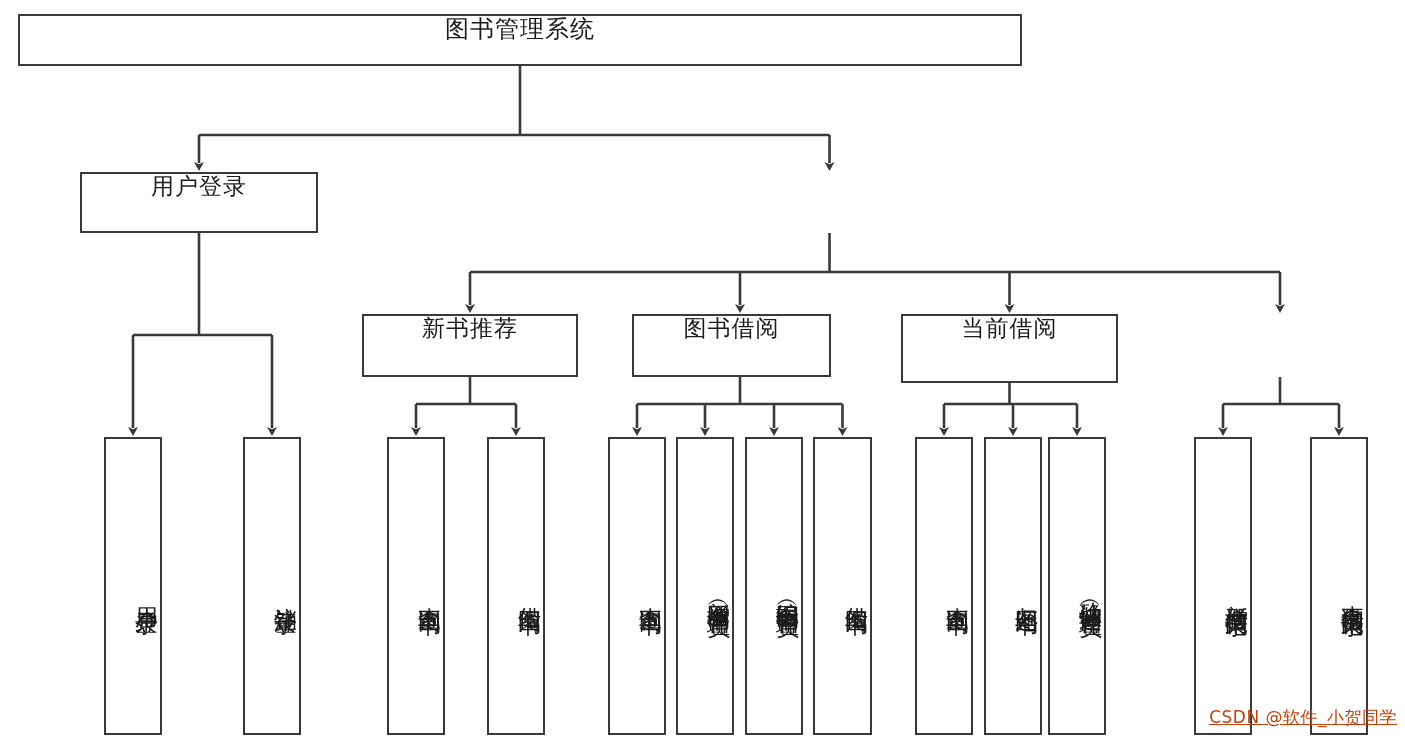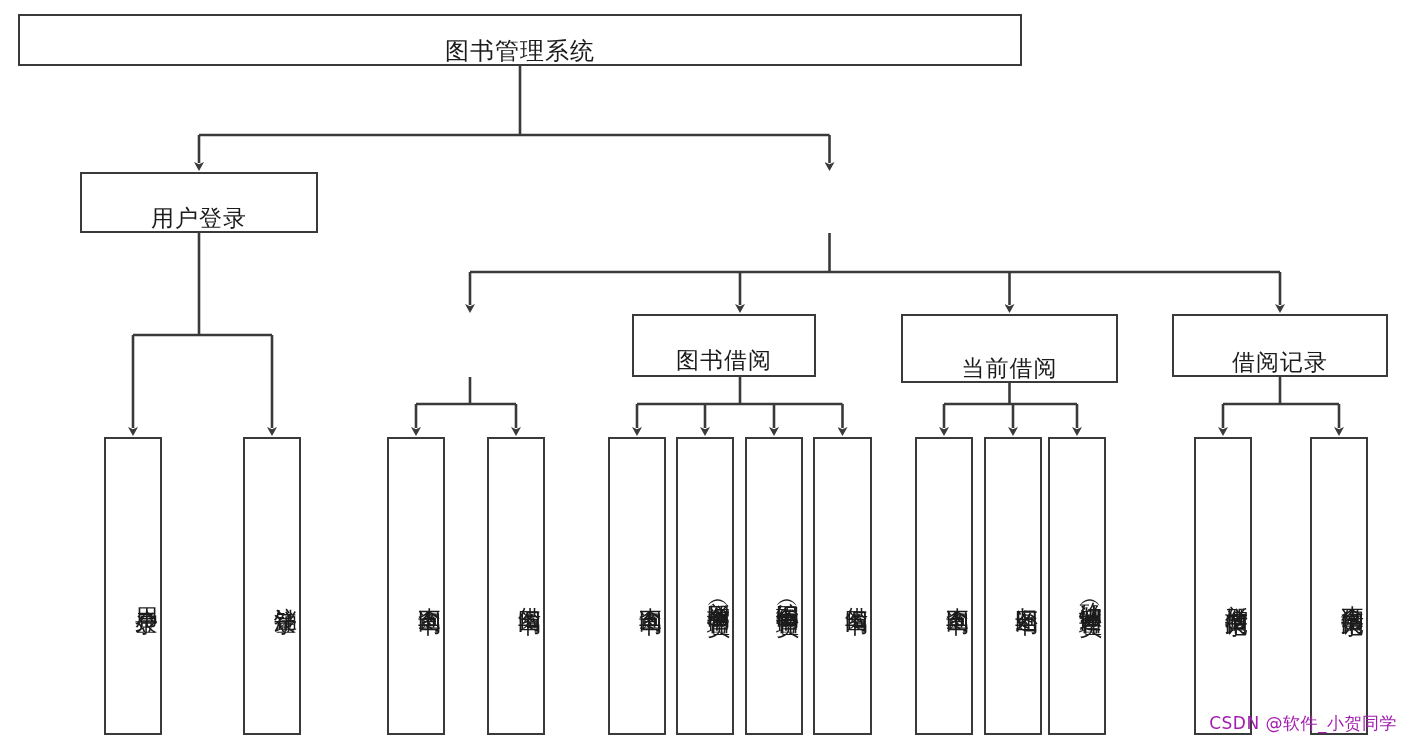--- a/index.html
+++ b/index.html
@@ -25,21 +25,21 @@
     width: 1405px;
     height: 747px;
     pointer-events: none;
   }
   .node {
     position: absolute;
     box-sizing: border-box;
     background: #ffffff;
     border: 2px solid #3a3a3a;
     display: flex;
-    align-items: flex-end;
+    align-items: flex-start;
     justify-content: center;
     color: #1b1b1b;
   }
   .node.h {
     font-size: 23px;
     line-height: 1.1;
     letter-spacing: 1px;
   }
   .node.h.root {
     font-size: 24px;
@@ -58,26 +58,27 @@
   .node .label {
     display: block;
   }
   .node.v .label {
     writing-mode: vertical-rl;
     text-orientation: upright;
   }
   #watermark {
     position: absolute;
     right: 8px;
-    bottom: 12px;
+    bottom: 18px;
     font-size: 17px;
-    color: #a21caf;
+    color: #c2410c;
     letter-spacing: 0.5px;
     white-space: nowrap;
     font-family: "DejaVu Sans", "Liberation Sans", sans-serif;
+    text-decoration: underline;
   }
 </style>
 </head>
 <body>
 
 <div id="diagram-canvas">
 
   <svg id="edge-layer" viewBox="0 0 1405 747" width="1405" height="747">
     <defs>
       <marker id="arrowhead" markerWidth="9" markerHeight="10" refX="1" refY="5" orient="auto" markerUnits="userSpaceOnUse">
@@ -122,28 +123,28 @@
   </svg>
 
   <div class="node h root" style="left: 18px; top: 14px; width: 1004px; height: 52px;">
     <span class="label">图书管理系统</span>
   </div>
 
   <div class="node h" style="left: 80px; top: 172px; width: 238px; height: 61px;">
     <span class="label">用户登录</span>
   </div>
 
-  <div class="node h" style="left: 632px; top: 314px; width: 184px; height: 63px; font-family: Liberation Mono, monospace;">
+  <div class="node h" style="left: 362px; top: 314px; width: 216px; height: 63px;">
+    <span class="label">新书推荐</span>
+  </div>
+  <div class="node h" style="left: 632px; top: 314px; width: 199px; height: 63px;">
     <span class="label">图书借阅</span>
   </div>
   <div class="node h" style="left: 901px; top: 314px; width: 217px; height: 69px;">
     <span class="label">当前借阅</span>
-  </div>
-  <div class="node h" style="left: 1172px; top: 314px; width: 216px; height: 63px;">
-    <span class="label">借阅记录</span>
   </div>
 
   <div class="node v" style="left: 104px; top: 437px; width: 58px; height: 298px;">
     <span class="label">用户登录</span>
   </div>
   <div class="node v" style="left: 243px; top: 437px; width: 58px; height: 298px;">
     <span class="label">注销登录</span>
   </div>
 
   <div class="node v" style="left: 387px; top: 437px; width: 58px; height: 298px;">

